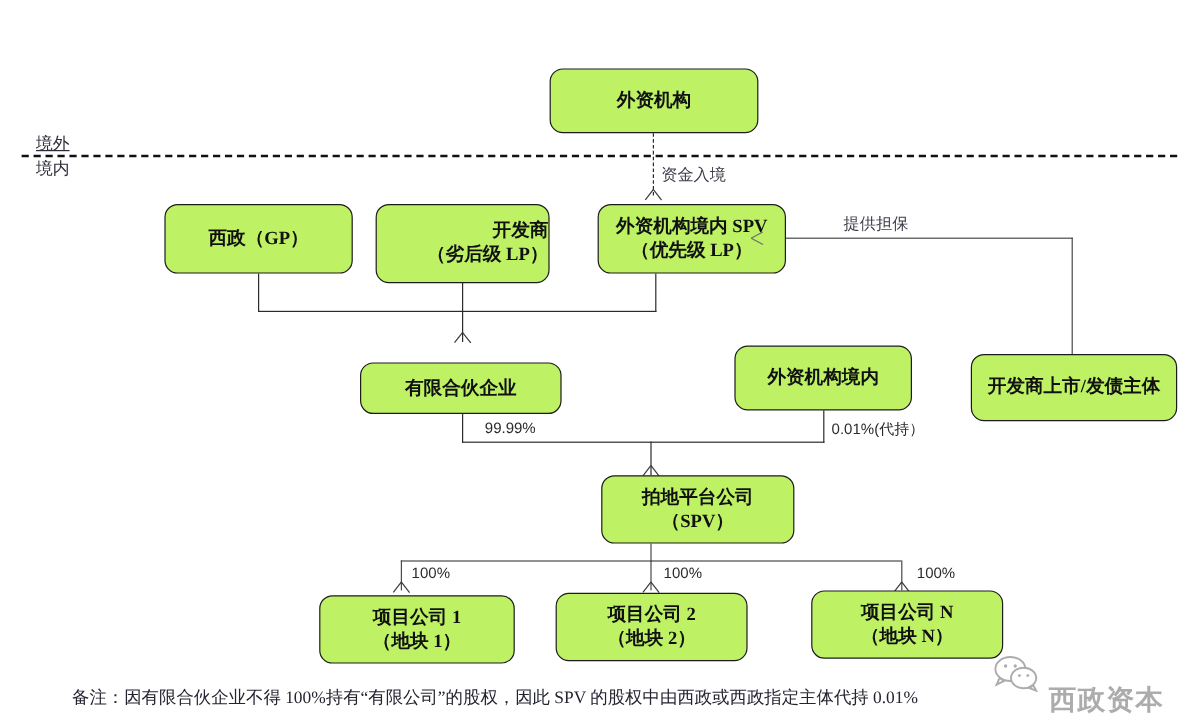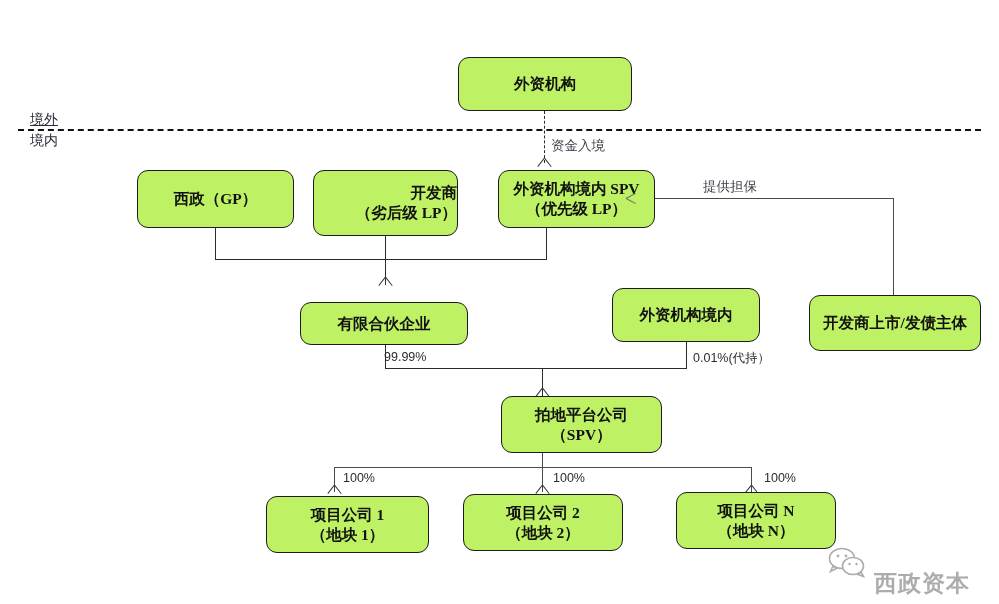--- a/index.html
+++ b/index.html
@@ -221,21 +221,21 @@
   <div class="ln h" style="left:634px; top:198px; width:260px;"></div>
   <div class="arrow-left" style="left:626px; top:193px;"></div>
   <div class="edge-label" style="left:703px; top:178px;">提供担保</div>
 
   <div class="ln v dark" style="left:385px; top:343px; height:26px;"></div>
   <div class="ln v dark" style="left:686px; top:342px; height:27px;"></div>
   <div class="ln h dark" style="left:385px; top:368px; width:302px;"></div>
   <div class="ln v dark" style="left:542px; top:368px; height:28px;"></div>
   <div class="arrow-down" style="left:537px; top:388px;"></div>
 
-  <div class="pct" style="left:384px; top:350px;text-align:center;">99.99%</div>
+  <div class="pct" style="left:404px; top:350px;text-align:center;">99.99%</div>
   <div class="pct" style="left:693px; top:350px;">0.01%(代持）</div>
 
   <div class="node" style="left:461px; top:396px; width:161px; height:57px;margin-left:40px;">
     <span>拍地平台公司</span>
     <span class="l2">（SPV）</span>
   </div>
 
   <div class="ln v" style="left:542px; top:453px; height:15px;"></div>
   <div class="ln h" style="left:334px; top:467px; width:417px;"></div>
 
@@ -259,20 +259,21 @@
   <div class="node" style="left:463px; top:494px; width:160px; height:57px;">
     <span>项目公司 2</span>
     <span class="l2">（地块 2）</span>
   </div>
 
   <div class="node" style="left:676px; top:492px; width:160px; height:57px;">
     <span>项目公司 N</span>
     <span class="l2">（地块 N）</span>
   </div>
 
+  <div class="footnote">备注：因有限合伙企业不得 100%持有“有限公司”的股权，因此 SPV 的股权中由西政或西政指定主体代持 0.01%</div>
 
   <div class="watermark">
     <span>
       <svg width="40" height="32" viewBox="0 0 40 32" aria-hidden="true">
         <ellipse cx="14" cy="12.5" rx="12.5" ry="10" fill="none" stroke="#8d8d8d" stroke-width="1.6"></ellipse>
         <path d="M5 20 L2.5 25.5 L8.5 22.5 Z" fill="none" stroke="#8d8d8d" stroke-width="1.6"></path>
         <circle cx="10" cy="10" r="1.4" fill="#8d8d8d"></circle>
         <circle cx="18" cy="10" r="1.4" fill="#8d8d8d"></circle>
         <ellipse cx="25" cy="20" rx="10.5" ry="8.5" fill="#ffffff" stroke="#8d8d8d" stroke-width="1.6"></ellipse>
         <path d="M33 26 L35.5 30.5 L30 28.5 Z" fill="#ffffff" stroke="#8d8d8d" stroke-width="1.6"></path>

